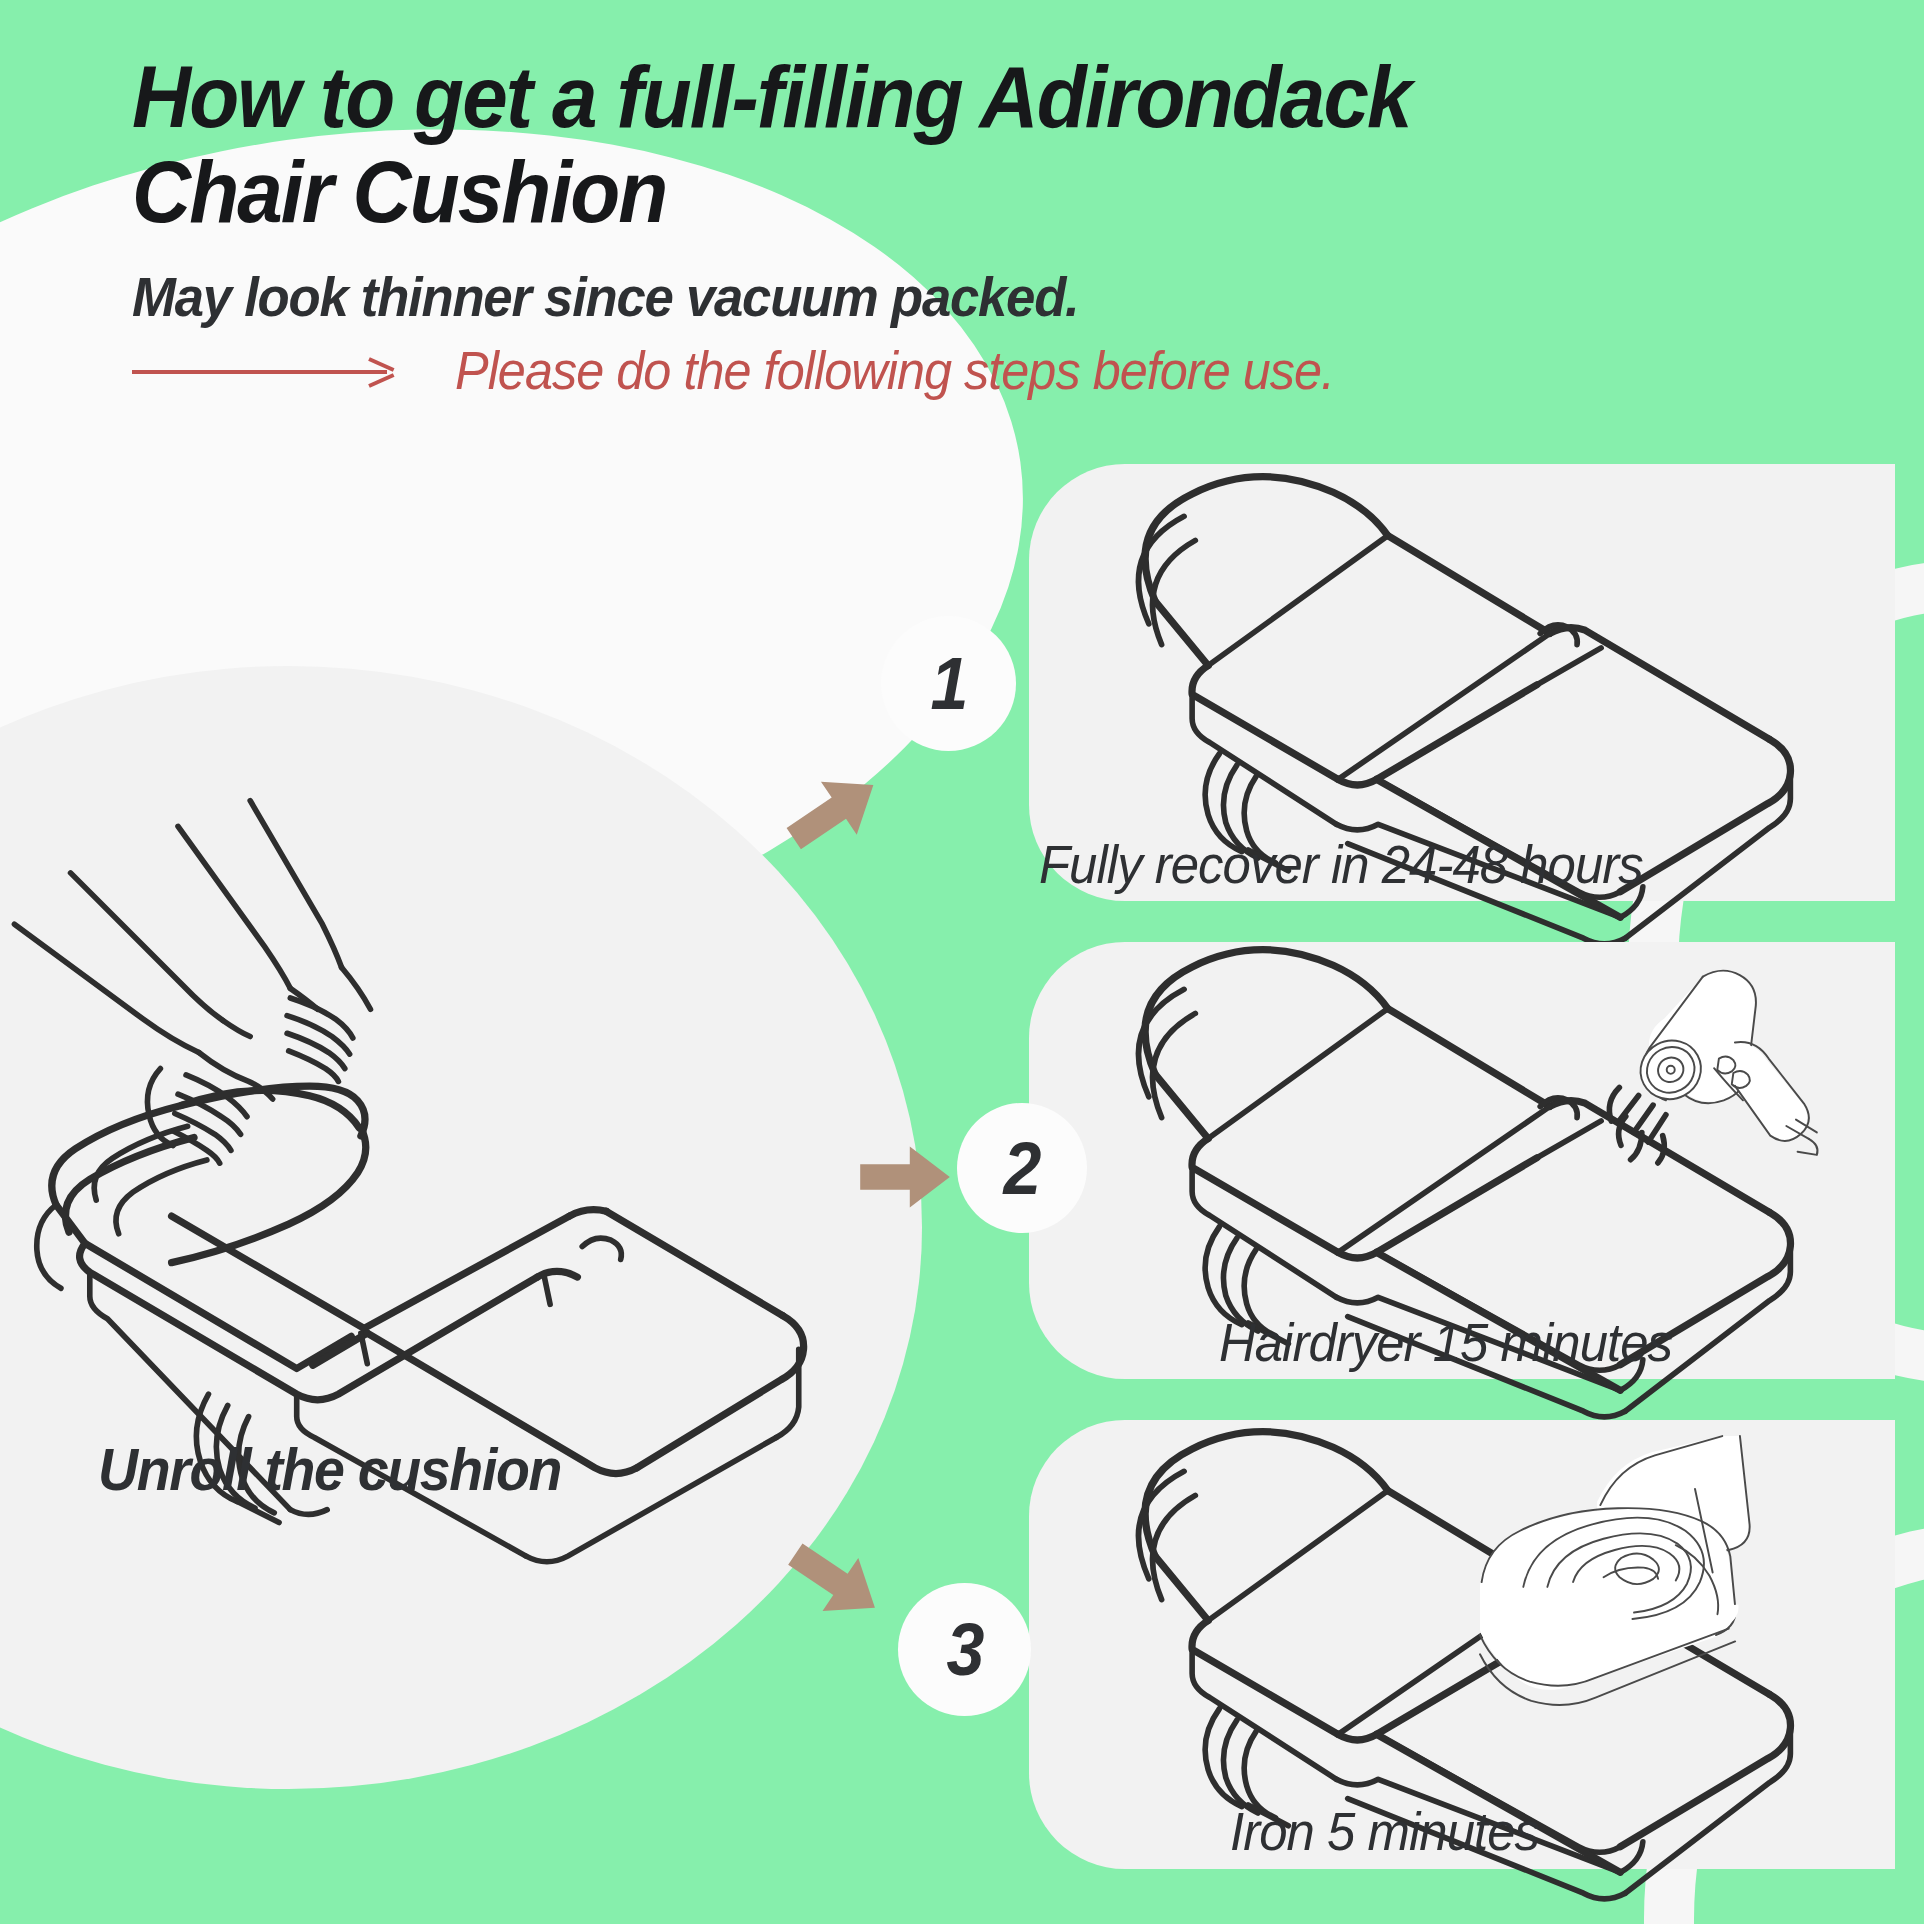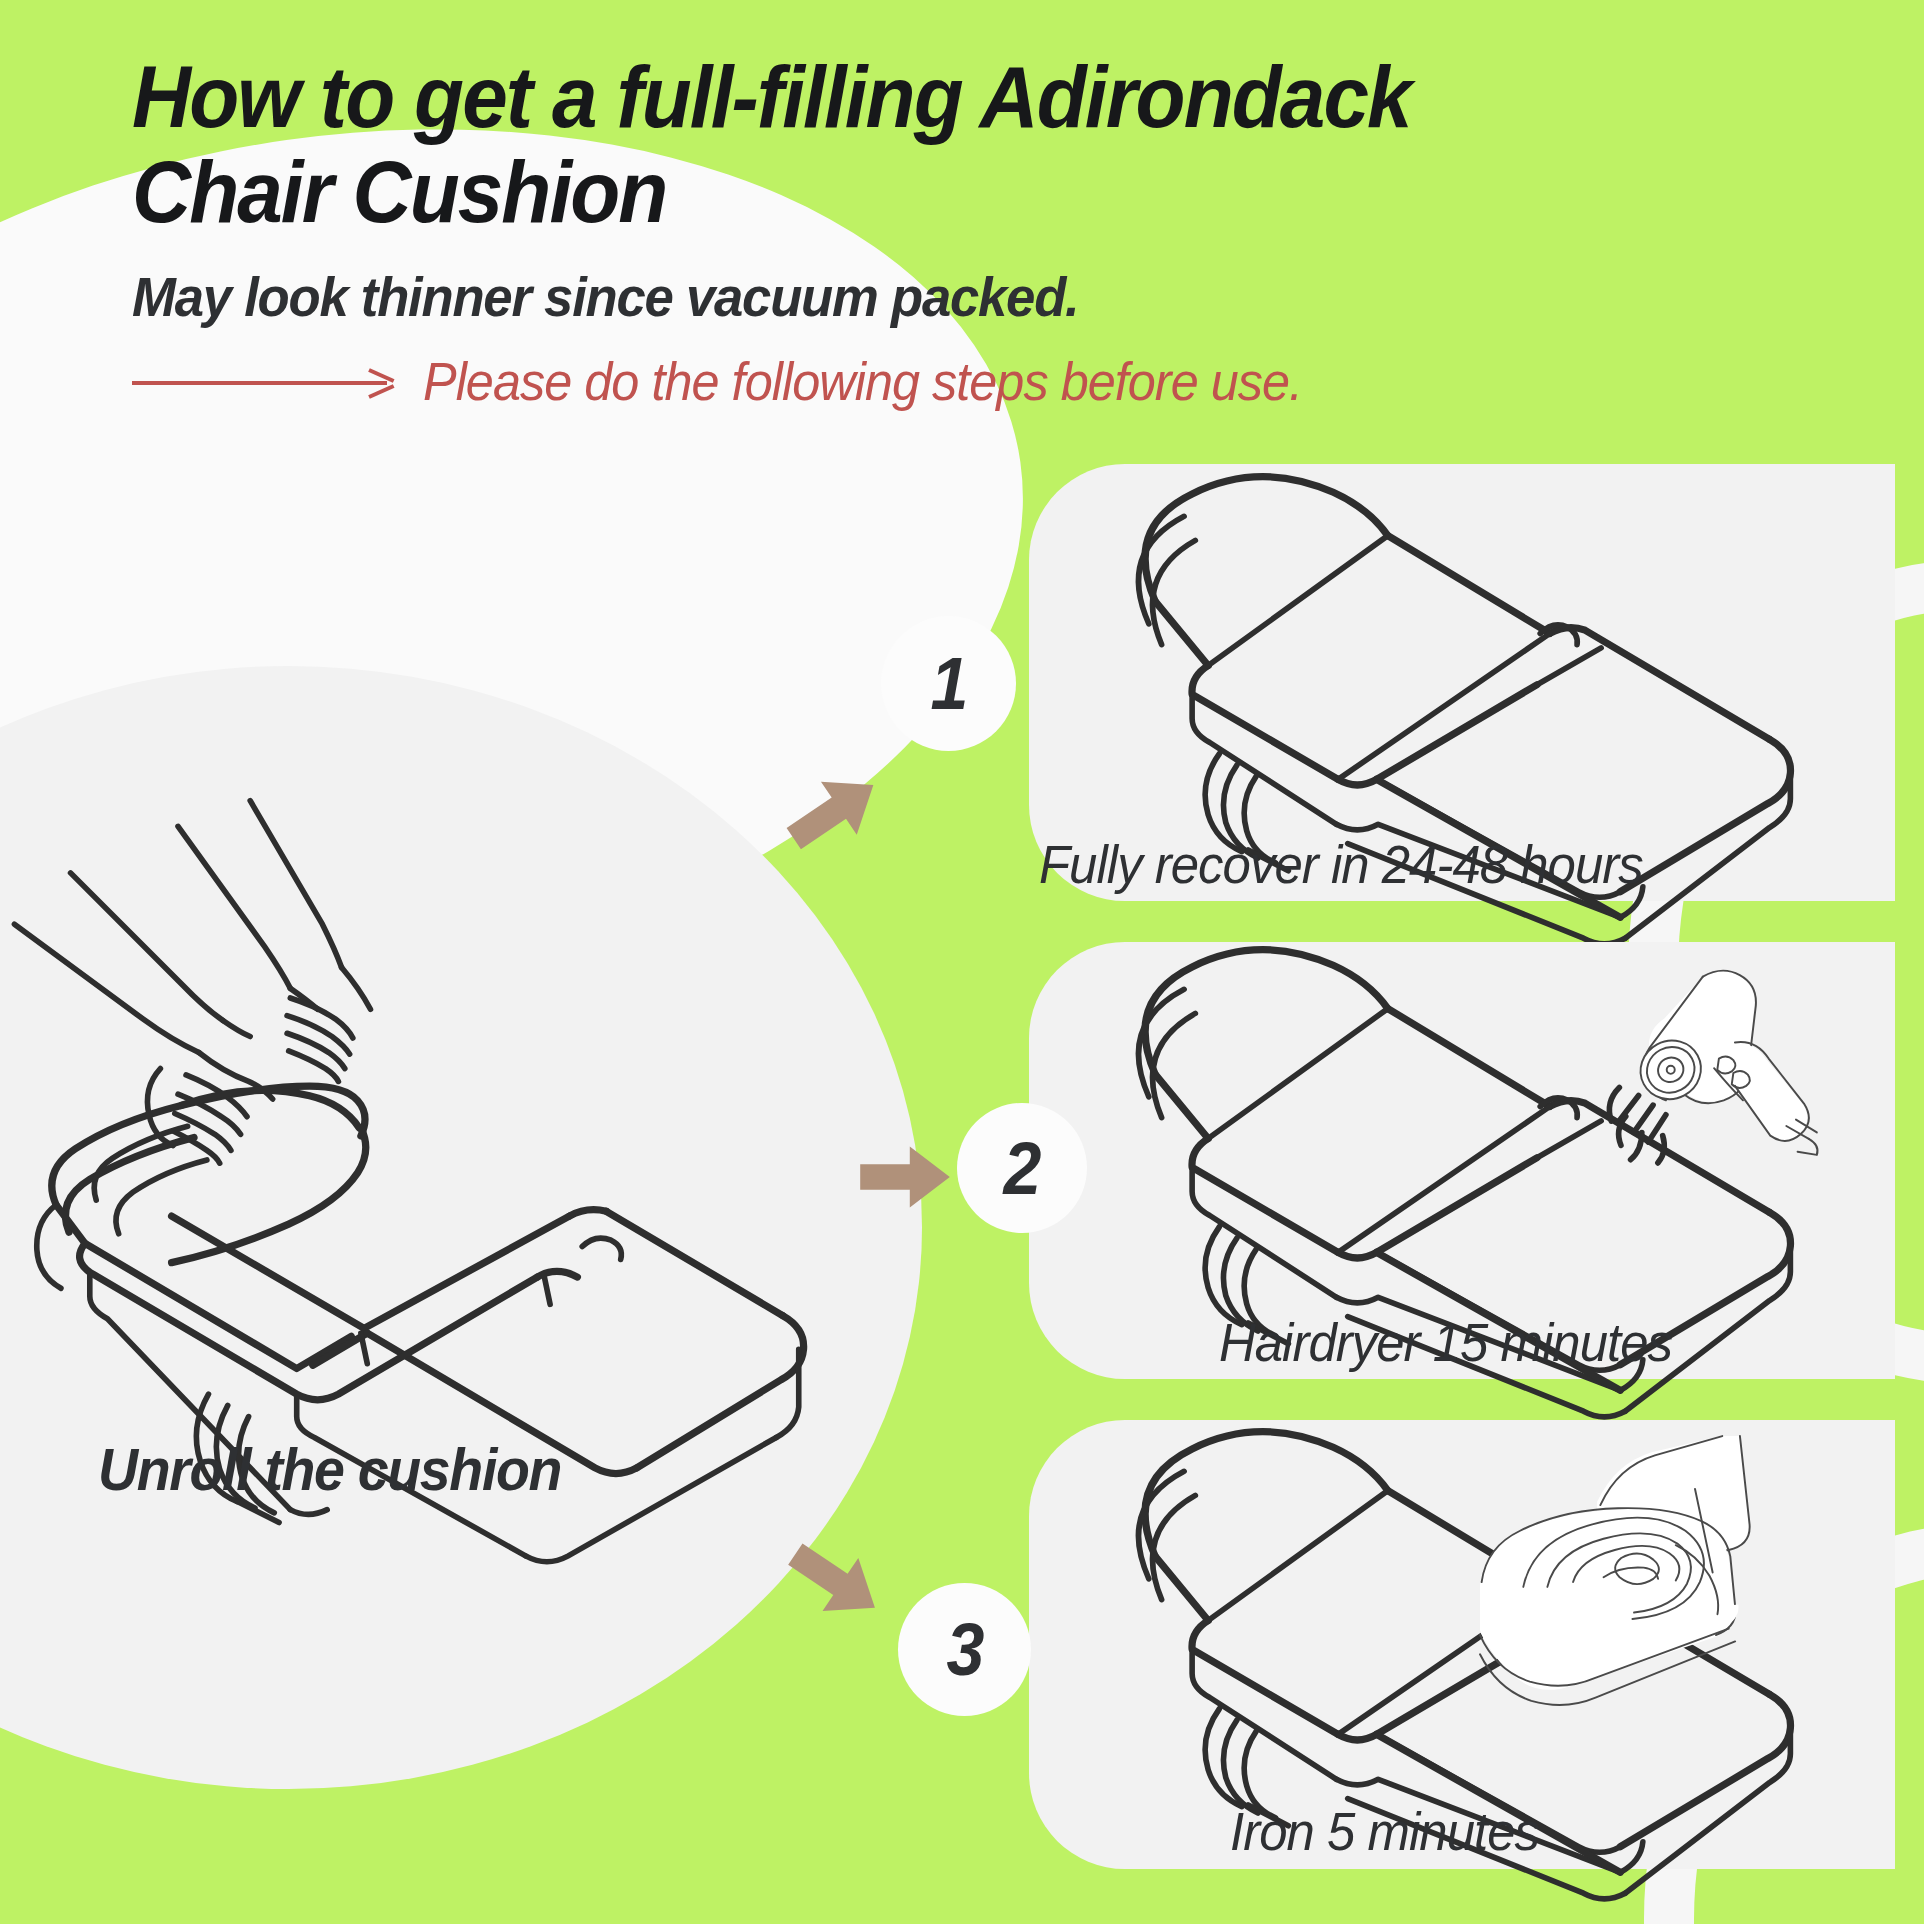--- a/index.html
+++ b/index.html
@@ -1,17 +1,17 @@
 <!DOCTYPE html>
 <html style="font-size:13px"><head>
 <meta charset="utf-8">
 <style>
   html,body{margin:0;padding:0;background:#fff;}
   body{width:1925px;height:1925px;overflow:hidden;font-family:"Liberation Sans",sans-serif;}
-  #stage{position:relative;width:1925px;height:1925px;background:#bef264;overflow:hidden;}
+  #stage{position:relative;width:1925px;height:1925px;background:#86efac;overflow:hidden;}
 
   
   .bg-blob-top{
     position:absolute;left:-337px;top:136px;width:1364px;height:842px;
     background:#FAFAFA;border-radius:50%;transform:rotate(-8deg);
   }
   .bg-circle-left{
     position:absolute;left:-345px;top:666px;width:1267px;height:1123px;
     background:#F2F2F2;border-radius:50%;
   }
@@ -28,21 +28,21 @@
   .header{position:absolute;left:132px;top:50px;width:1700px;}
   .title{
     font-size:87px;line-height:1.09;font-weight:800;font-style:italic;
     color:#17181A;letter-spacing:-2px;margin:0;
     transform:scaleX(.94);transform-origin:left top;white-space:pre-line;
   }
   .subtitle{
     margin:24px 0 0 0;font-size:56px;font-weight:800;font-style:italic;
     color:#2E3033;letter-spacing:-1.3px;transform:scaleX(.94);transform-origin:left top;
   }
-  .note-row{position:absolute;left:132px;top:351px;display:flex;align-items:center;}
+  .note-row{position:absolute;left:132px;top:340px;display:flex;align-items:center;gap:32px;}
   .note-arrow{position:relative;width:277px;height:8px;margin-right:14.4px;}
   .note-arrow .shaft{position:absolute;left:0;top:3.2px;width:255px;height:4px;background:#C0534F;}
   .note-arrow .headtop{position:absolute;left:237px;top:-9.6px;width:27px;height:4px;background:#C0534F;
     transform:rotate(24deg);transform-origin:left center;}
   .note-arrow .headbot{position:absolute;left:237px;top:17px;width:27px;height:4px;background:#C0534F;
     transform:rotate(-24deg);transform-origin:left center;}
   .note-text{font-size:53px;font-style:italic;font-weight:400;color:#C0534F;letter-spacing:-1px;
     transform:scaleX(.95);transform-origin:left center;white-space:nowrap;}
 
   

